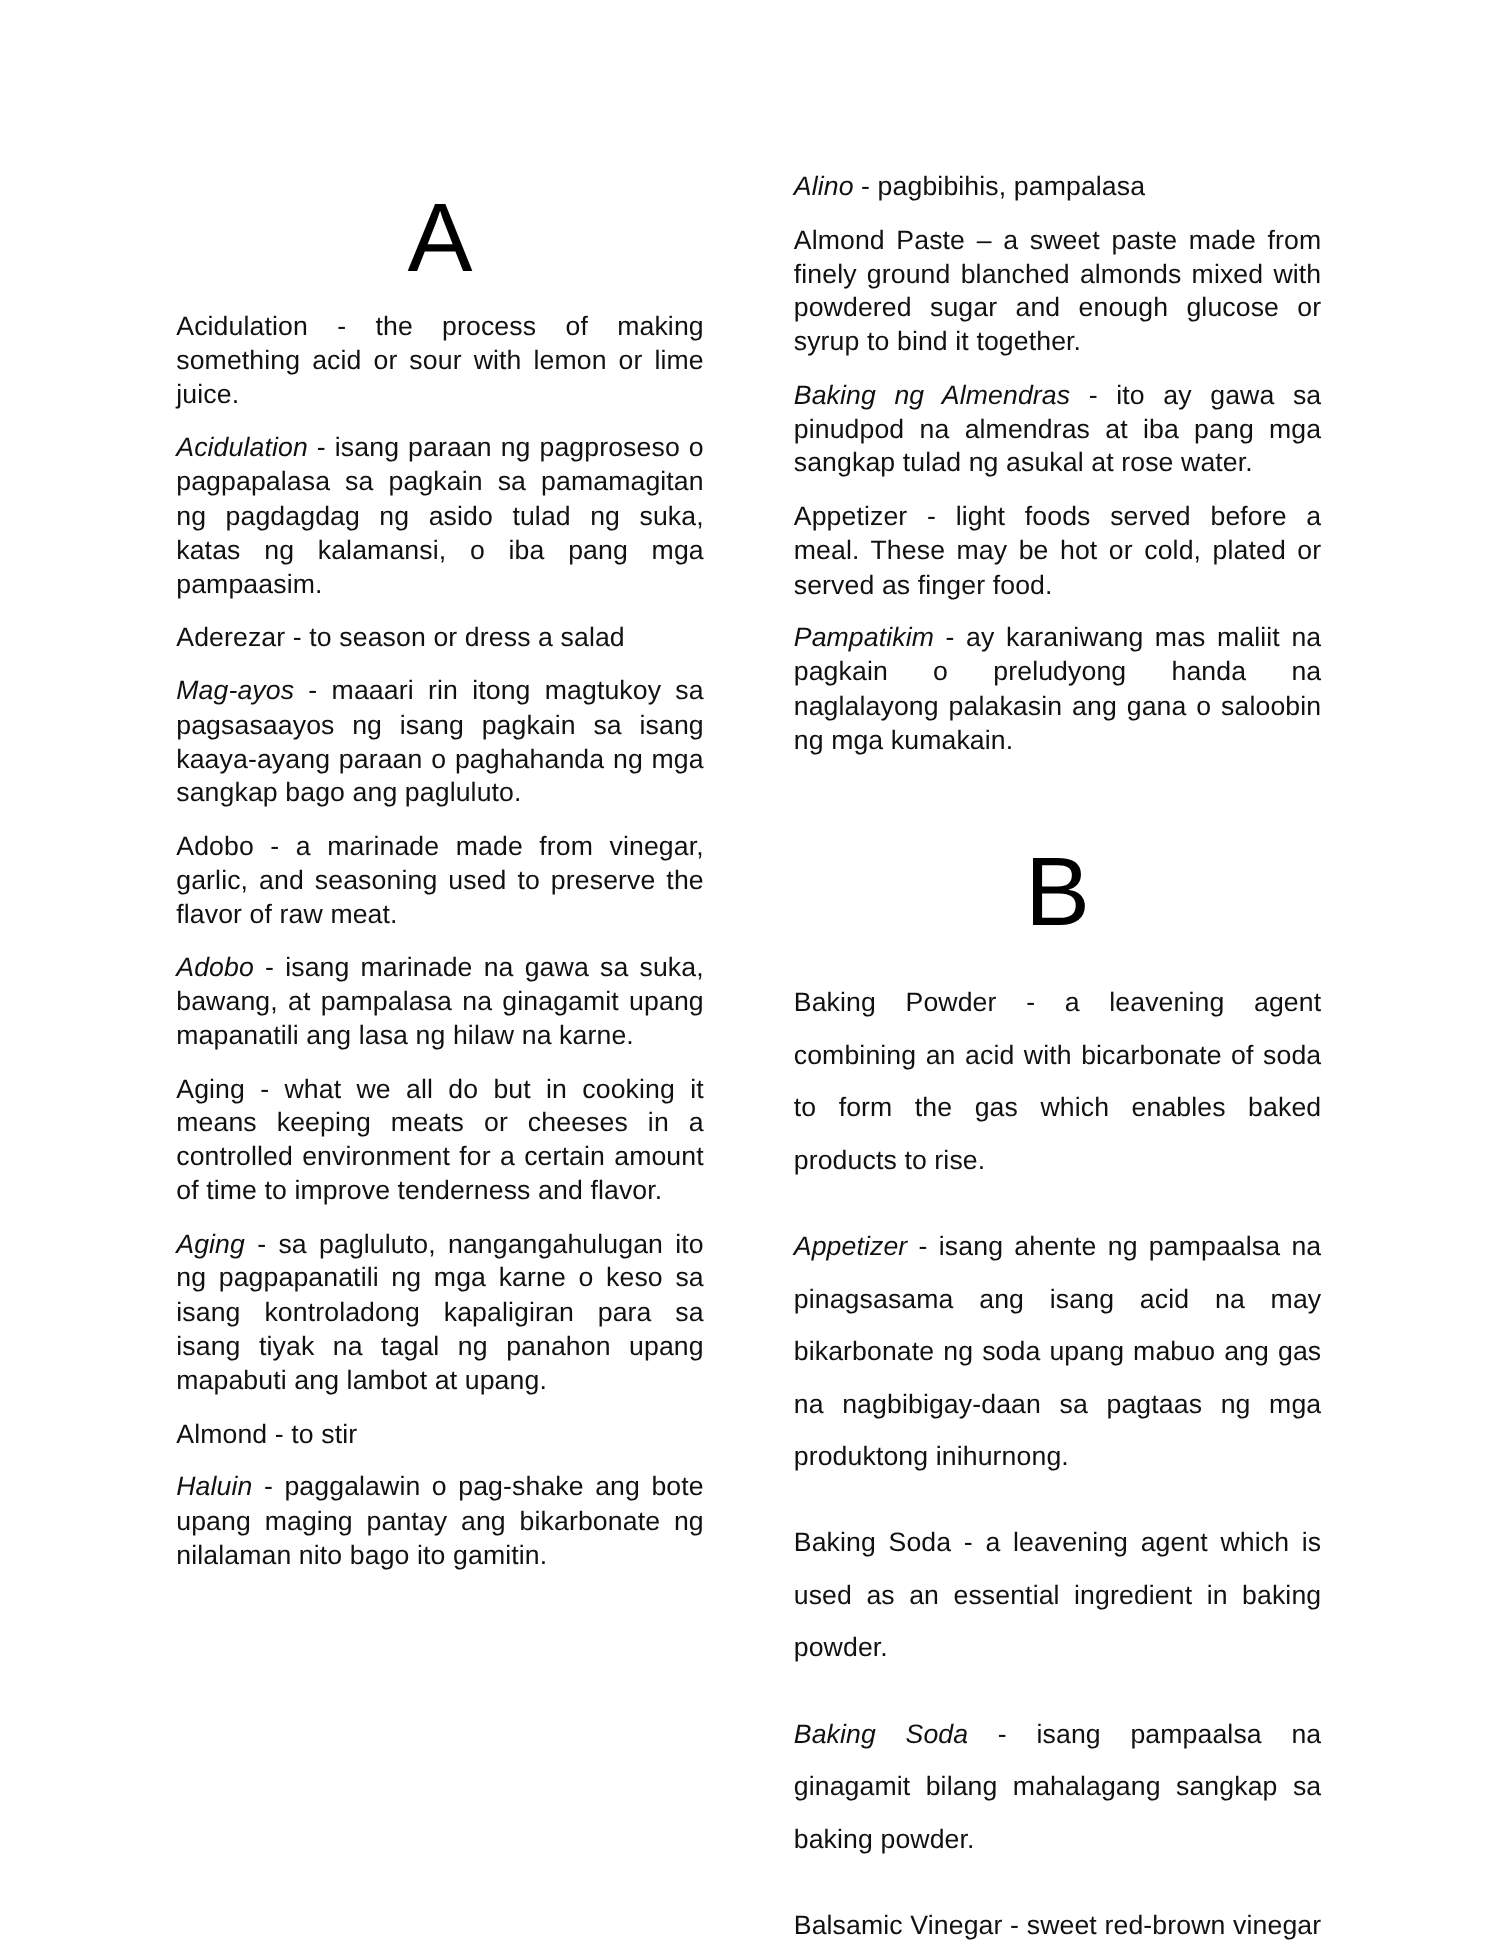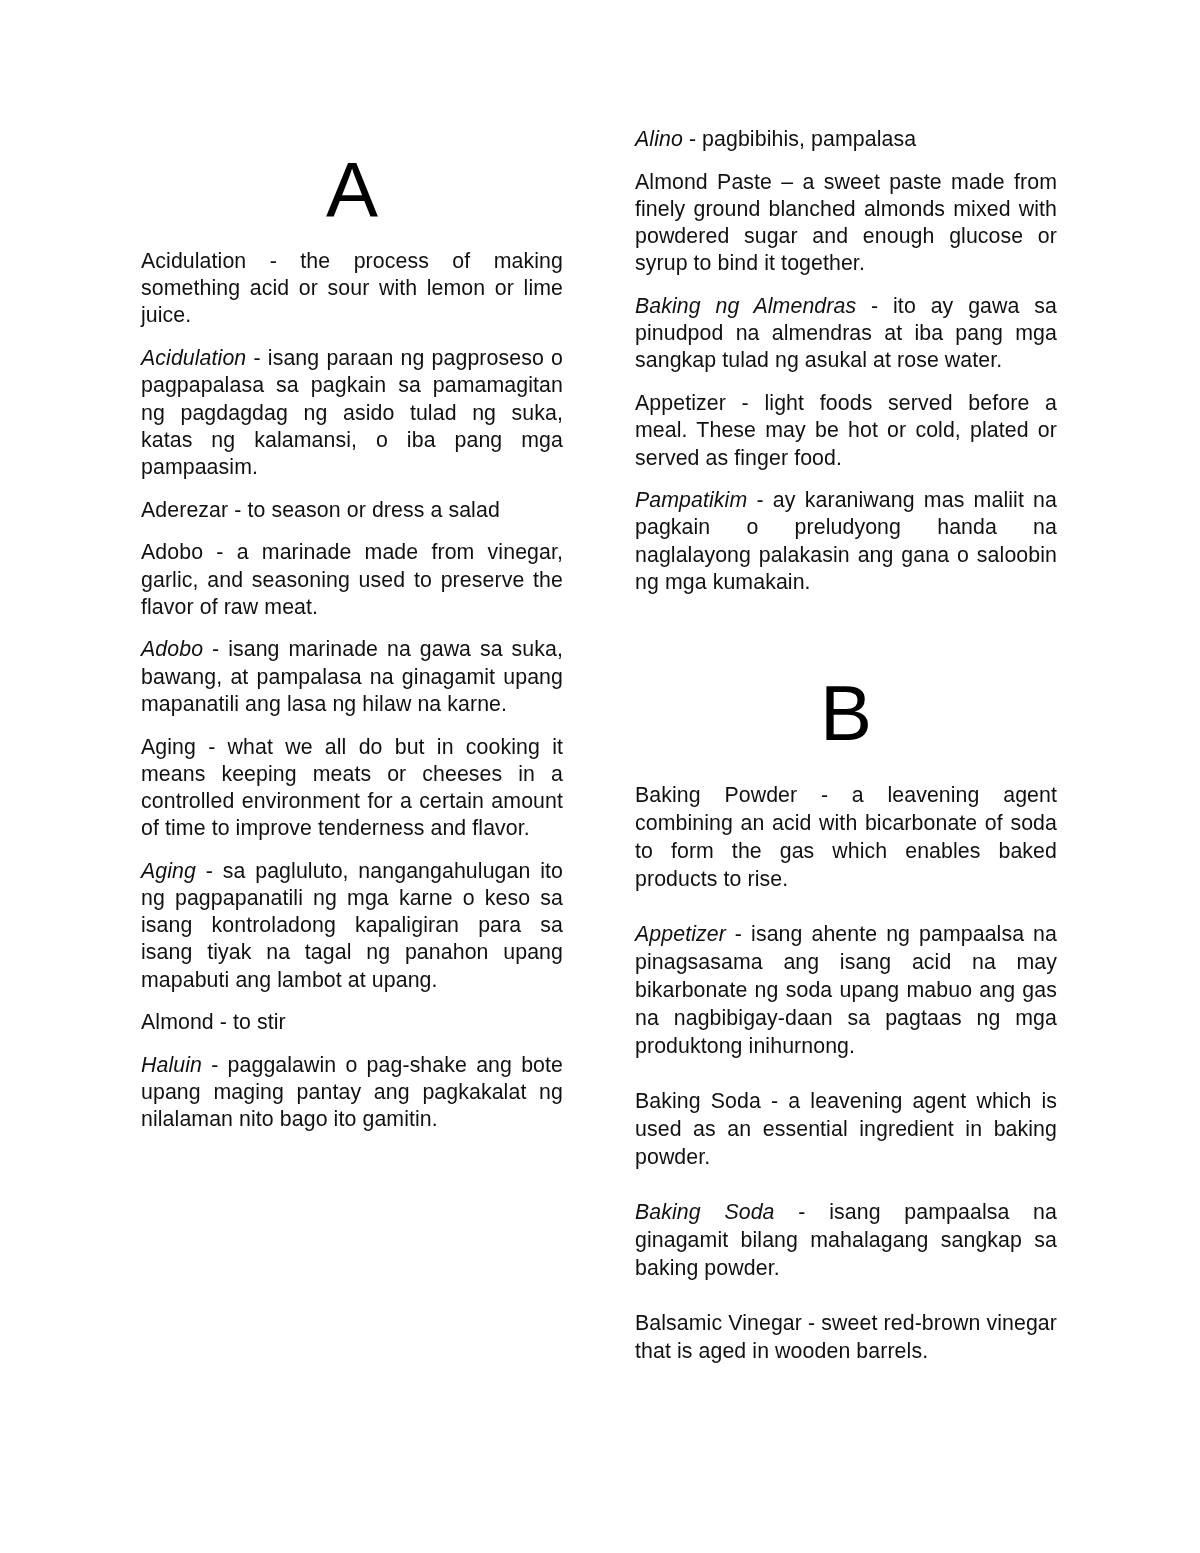--- a/index.html
+++ b/index.html
@@ -1,52 +1,53 @@
 <!DOCTYPE html>
 <html><head>
 <meta charset="utf-8">
 <style>
   html, body { margin:0; padding:0; background:#ffffff; }
   body { width:1200px; height:1553px; position:relative; overflow:hidden;
          font-family:"Liberation Sans", sans-serif; color:#111111; }
   .col { position:absolute; width:422px; }
   .col-left { left:141px; top:150px; }
-  .col-right { left:635px; top:126px; }
+  .col-right { left:635px; top:136px; }
   .letter { text-align:center; font-size:78px; line-height:80px; font-weight:normal; color:#000; margin:0; }
   .entry { font-size:21.3px; line-height:27.2px; text-align:justify; margin:0 0 15.5px 0; letter-spacing:0.1px; }
   .entry .term-en { font-weight:normal; }
   .entry .term-tl { font-style:italic; }
-  .b-section .entry { line-height:28px; margin-bottom:27px; }
+  .b-section .entry { line-height:42px; margin-bottom:27px; }
   .spacer-a { height:18px; }
 </style>
 </head>
 <body>
 
 <div class="col col-left">
   <h1 class="letter">A</h1>
   <div class="spacer-a"></div>
 
   <p class="entry"><span class="term-en">Acidulation</span><span> - </span><span>the process of making something acid or sour with lemon or lime juice.</span></p>
 
   <p class="entry"><span class="term-tl">Acidulation</span><span> - </span><span>isang paraan ng pagproseso o pagpapalasa sa pagkain sa pamamagitan ng pagdagdag ng asido tulad ng suka, katas ng kalamansi, o iba pang mga pampaasim.</span></p>
 
   <p class="entry"><span class="term-en">Aderezar</span><span> - </span><span>to season or dress a salad</span></p>
 
+  <p class="entry"><span class="term-tl">Mag-ayos</span><span> - </span><span>maaari rin itong magtukoy sa pagsasaayos ng isang pagkain sa isang kaaya-ayang paraan o paghahanda ng mga sangkap bago ang pagluluto.</span></p>
 
   <p class="entry"><span class="term-en">Adobo</span><span> - </span><span>a marinade made from vinegar, garlic, and seasoning used to preserve the flavor of raw meat.</span></p>
 
   <p class="entry"><span class="term-tl">Adobo</span><span> - </span><span>isang marinade na gawa sa suka, bawang, at pampalasa na ginagamit upang mapanatili ang lasa ng hilaw na karne.</span></p>
 
   <p class="entry"><span class="term-en">Aging</span><span> - </span><span>what we all do but in cooking it means keeping meats or cheeses in a controlled environment for a certain amount of time to improve tenderness and flavor.</span></p>
 
   <p class="entry"><span class="term-tl">Aging</span><span> - </span><span>sa pagluluto, nangangahulugan ito ng pagpapanatili ng mga karne o keso sa isang kontroladong kapaligiran para sa isang tiyak na tagal ng panahon upang mapabuti ang lambot at upang.</span></p>
 
   <p class="entry"><span class="term-en">Almond</span><span> - </span><span>to stir</span></p>
 
-  <p class="entry"><span class="term-tl">Haluin</span><span> - </span><span>paggalawin o pag-shake ang bote upang maging pantay ang pagkakalat ng nilalaman nito bago ito gamitin.</span></p>
+  <p class="entry"><span class="term-tl">Haluin</span><span> - </span><span>paggalawin o pag-shake ang bote upang maging pantay ang bikarbonate ng nilalaman nito bago ito gamitin.</span></p>
 
 </div>
 
 <div class="col col-right">
   <p class="entry"><span class="term-tl">Alino</span><span> - </span><span>pagbibihis, pampalasa</span></p>
 
   <p class="entry"><span class="term-en">Almond Paste</span><span> – </span><span>a sweet paste made from finely ground blanched almonds mixed with powdered sugar and enough glucose or syrup to bind it together.</span></p>
 
   <p class="entry"><span class="term-tl">Baking ng Almendras</span><span> - </span><span>ito ay gawa sa pinudpod na almendras at iba pang mga sangkap tulad ng asukal at rose water.</span></p>
 

